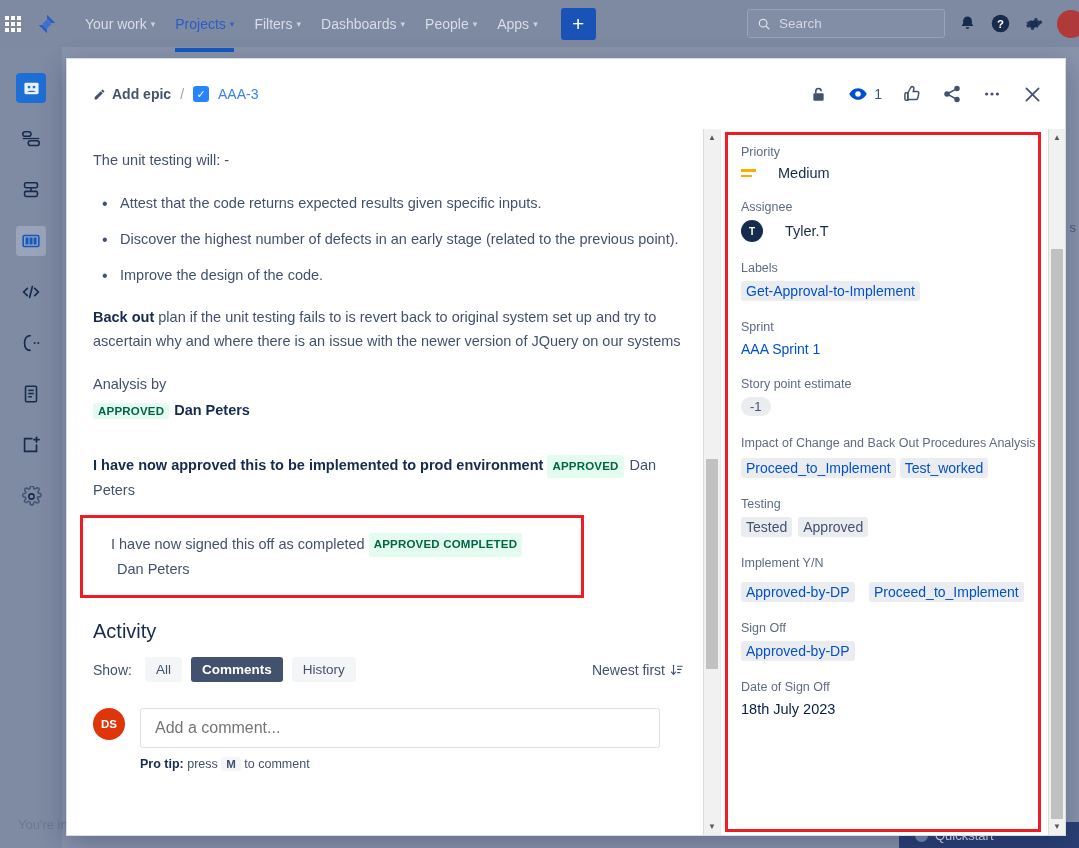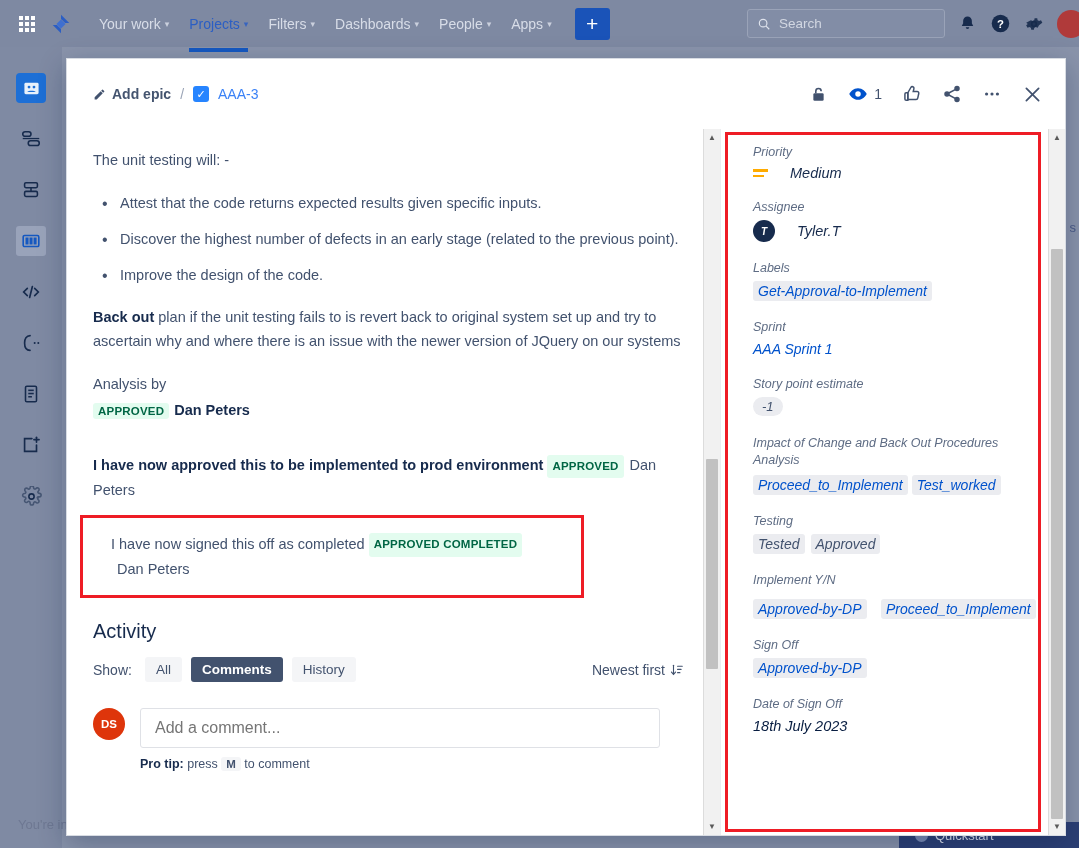--- a/index.html
+++ b/index.html
@@ -14,21 +14,21 @@
   #app-backdrop {
     position: absolute; inset: 0;
     background: #8a94ab;
   }
 
   
   #top-nav {
     position: absolute; top: 0; left: 0; right: 0; height: 47px;
     background: #7e89a2;
     display: flex; align-items: center;
-    padding-left: 14px; gap: 2px;
+    padding-left: 0; gap: 2px;
   }
   .nav-grid-icon {
     width: 26px; height: 26px;
     display: flex; align-items: center; justify-content: center;
     cursor: pointer;
   }
   .grid-dots { display: grid; grid-template-columns: repeat(3, 4px);
     grid-template-rows: repeat(3, 4px); gap: 2px; }
   .grid-dots i { background: #ffffff; display: block; width: 4px; height: 4px; }
 
@@ -195,21 +195,21 @@
 
   
   #details-col {
     flex: 0 0 345px; position: relative; background: #fff;
     border-left: 1px solid #ebecf0;
   }
   #details-highlight {
     position: absolute; left: 4px; top: 3px; width: 316px; bottom: 3px;
     border: 3px solid #ee1c25; pointer-events: none;
   }
-  #details-inner { padding: 16px 20px 0 32px; height: 100%; overflow: hidden; font-style: italic; }
+  #details-inner { padding: 16px 20px 0 20px; height: 100%; overflow: hidden; }
   .fld { margin-bottom: 19px; }
   .fld-label { color: #5e6c84; font-size: 12.5px; margin-bottom: 6px; }
   .fld-value { color: #172b4d; font-size: 14.5px; display:flex;
      align-items:center; gap: 22px; }
   .prio-icon { display:flex; flex-direction: column; gap: 3px; width: 15px; }
   .prio-icon i { height: 2.5px; background: #ffab00; display:block; }
   .prio-icon i:last-child { width: 11px; }
   .avatar-sm { width: 22px; height: 22px; border-radius: 50%;
      background: #172b4d; color: #fff; font-size: 10px; font-weight: bold;
      display: flex; align-items:center; justify-content:center; }

